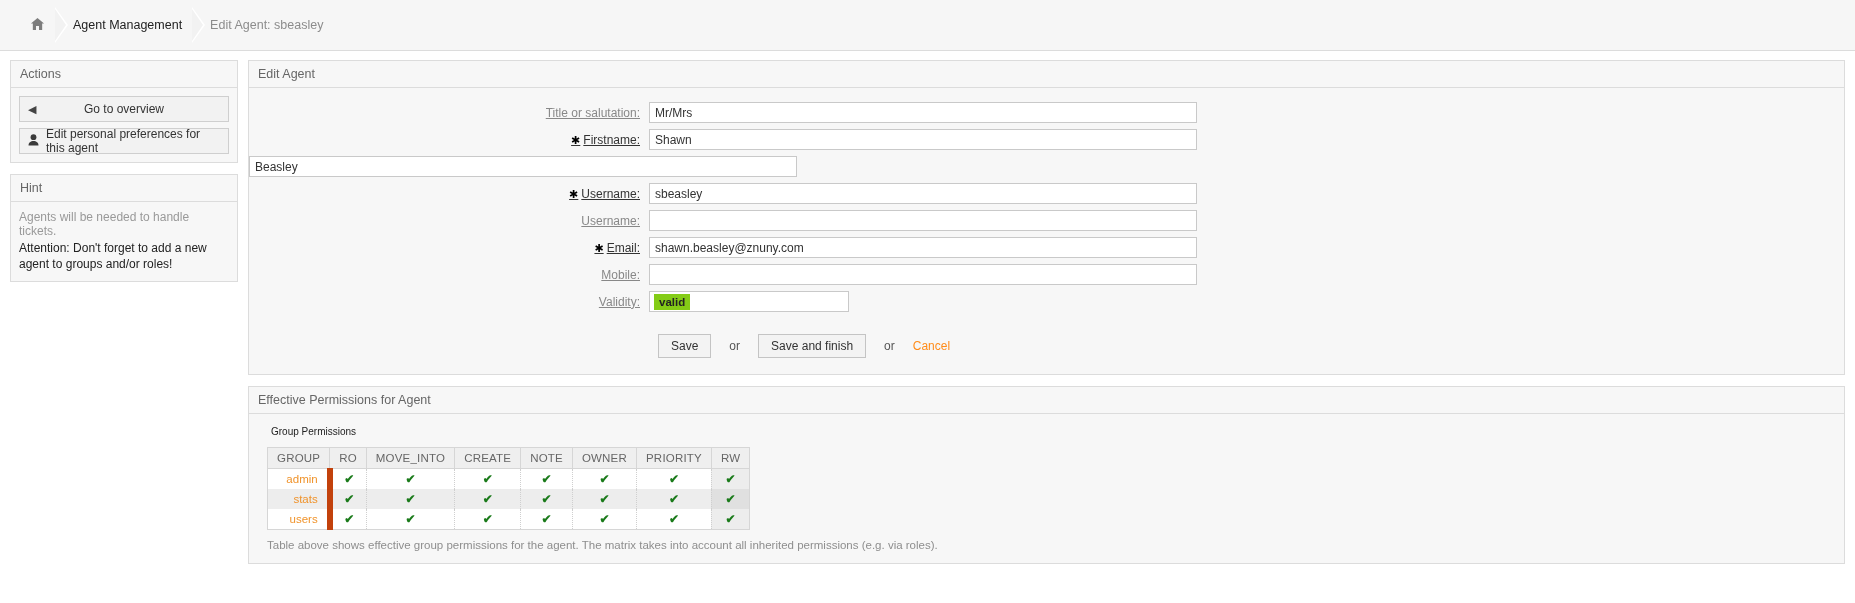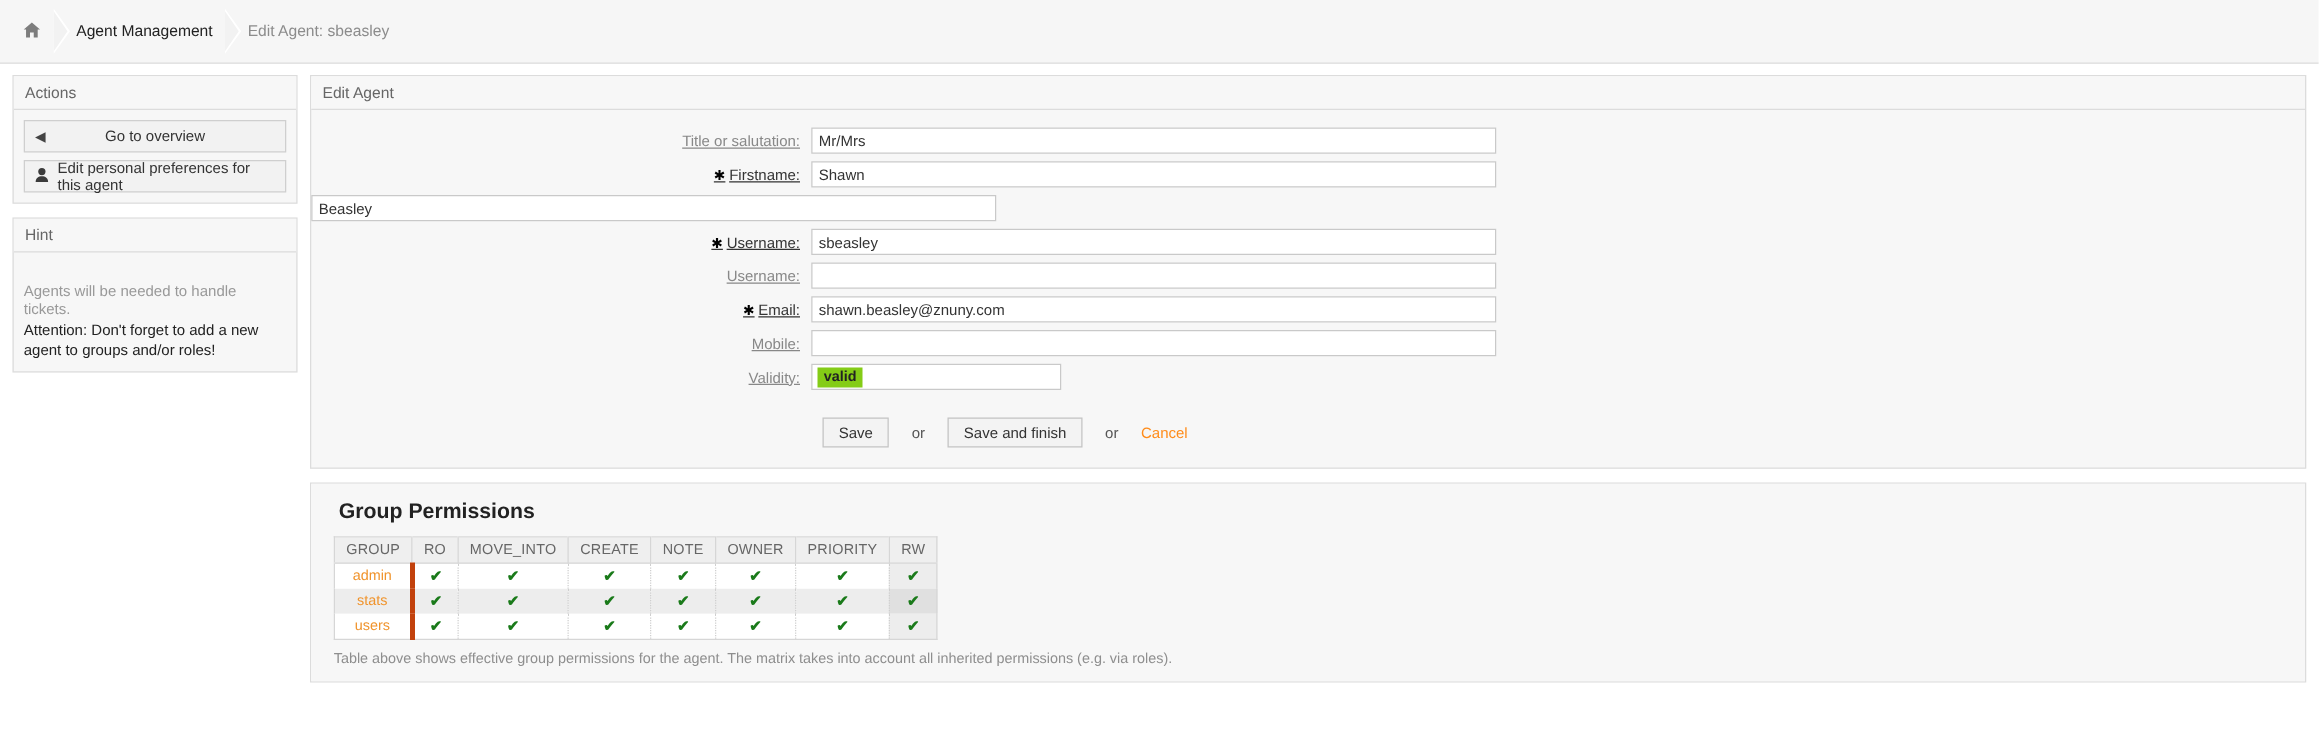--- a/index.html
+++ b/index.html
@@ -13,21 +13,21 @@
     overflow: hidden;
   }
 
   
   .breadcrumb-bar {
     height: 51px;
     background: #f6f6f6;
     border-bottom: 1px solid #dcdcdc;
     display: flex;
     align-items: center;
-    padding-left: 4px;
+    padding-left: 16px;
   }
   .crumb {
     display: flex;
     align-items: center;
     height: 36px;
     position: relative;
     padding: 0 10px 0 18px;
     font-size: 12.5px;
   }
   .crumb:first-child { padding-left: 14px; }
@@ -84,21 +84,21 @@
     font-size: 12px;
     color: #333;
     cursor: pointer;
     height: 26px;
   }
   .action-btn:last-child { margin-bottom: 0; }
   .action-btn .ico { width: 18px; text-align: left; font-size: 11px; color: #444; flex: 0 0 18px;}
   .action-btn .lbl-center { flex: 1 1 auto; text-align: center; padding-right: 18px; }
   .action-btn .lbl-left { flex: 1 1 auto; text-align: left; }
 
-  .hint-line-1 { color: #999; font-size: 12px; margin-bottom: 3px; margin-top: 16px; }
+  .hint-line-1 { color: #999; font-size: 12px; margin-bottom: 3px; }
   .hint-line-2 { color: #222; font-size: 12px; line-height: 1.33; }
 
   
   .form-widget { background: #f7f7f7; border: 1px solid #dcdcdc; margin-bottom: 11px; }
   .form-body { padding: 14px 0 16px 0; }
   .frow {
     display: flex;
     align-items: center;
     margin-bottom: 6px;
   }
@@ -159,22 +159,22 @@
     color: #333;
     cursor: pointer;
     font-family: "Liberation Sans", sans-serif;
   }
   .or { margin: 0 18px; color: #555; }
   .link-cancel { color: #ff8c1a; text-decoration: none; cursor: pointer; }
 
   
   .perm-body { padding: 12px 0 12px 0; background: #f7f7f7; }
   .perm-title {
-    font-size: 17px;
-    font-weight: bold;
+    font-size: 10px;
+    font-weight: normal;
     color: #222;
     padding-left: 4px;
     margin-bottom: 10px;
   }
   .perm-wrap { padding-left: 18px; }
   table.perm {
     border-collapse: collapse;
     background: #fff;
     border: 1px solid #d6d6d6;
     font-size: 11.5px;
@@ -192,22 +192,22 @@
   table.perm th:last-child { border-right: none; }
   table.perm td {
     border-right: 1px dotted #cfcfcf;
     padding: 3px 9px;
     text-align: center;
     background: #fff;
   }
   table.perm td:last-child { border-right: none; }
   table.perm tbody tr:nth-child(2) td { background: #ededed; }
   table.perm tbody tr td.grp {
-    text-align: center;
-    border-right: 4px solid #c2410c;
+    text-align: right;
+    border-right: 6px solid #c2410c;
   }
   table.perm tbody tr:nth-child(1) td.rw,
   table.perm tbody tr:nth-child(3) td.rw { background: #ededed; }
   table.perm tbody tr:nth-child(2) td.rw { background: #e0e0e0; }
   .grp-link { color: #f0932b; text-decoration: none; cursor: pointer; }
   .chk { color: #1a7a1a; font-size: 12px; font-weight: bold; }
   .perm-note {
     font-size: 11.5px;
     color: #8e8e8e;
     padding: 9px 0 0 18px;
@@ -324,20 +324,21 @@
           <span class="or">or</span>
           <button class="btn">Save and finish</button>
           <span class="or">or</span>
           <a class="link-cancel">Cancel</a>
         </div>
 
       </div>
     </div>
 
     <div class="form-widget">
+      <div class="widget-head">Effective Permissions for Agent</div>
       <div class="perm-body">
         <div class="perm-wrap">
           <div class="perm-title">Group Permissions</div>
           <table class="perm">
             <thead>
               <tr id="perm-head-row">
                   <th>GROUP</th>
                   <th>RO</th>
                   <th>MOVE_INTO</th>
                   <th>CREATE</th>

